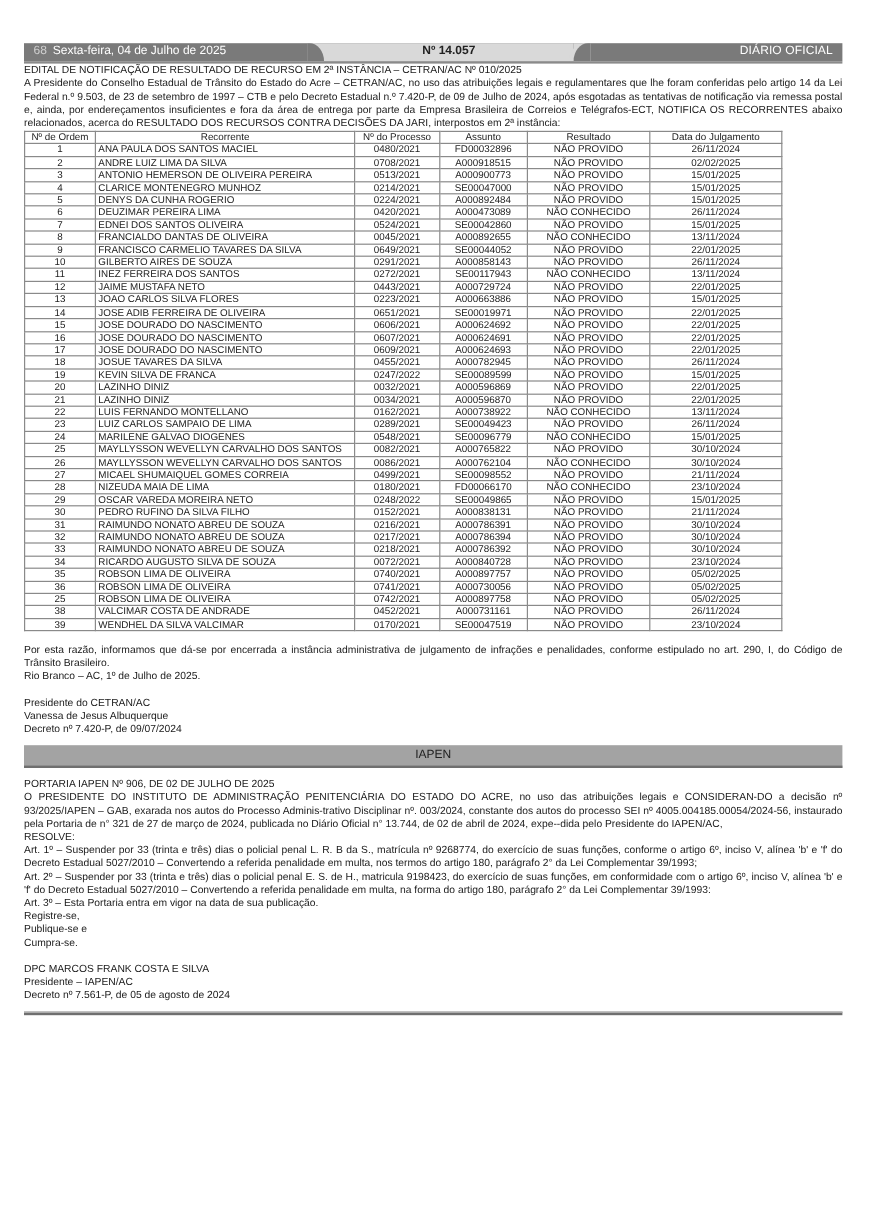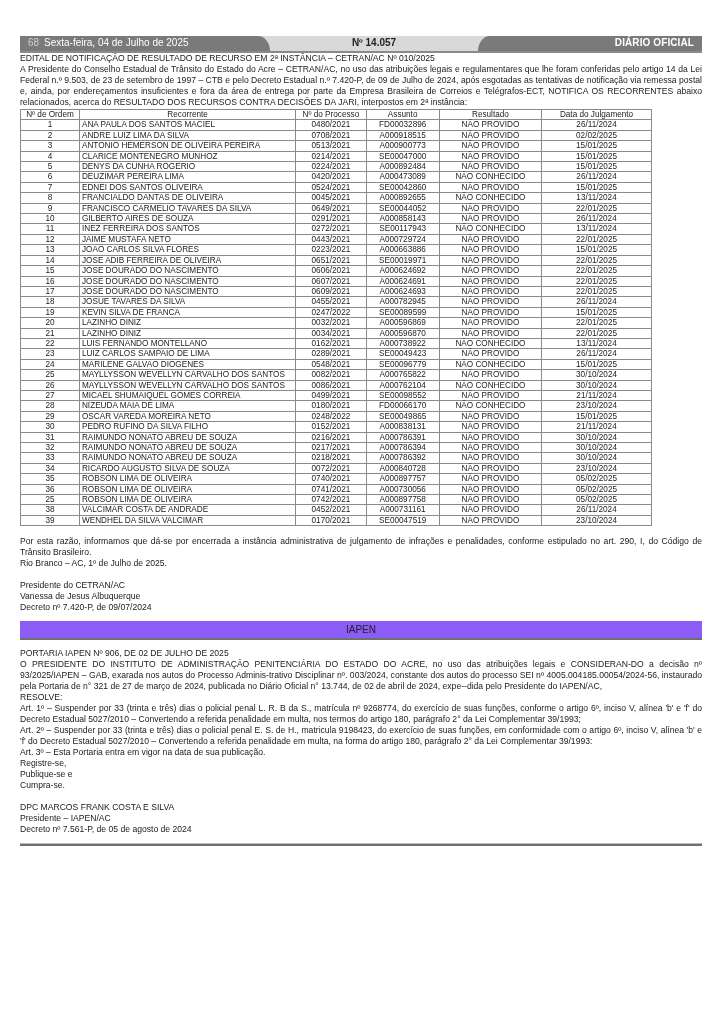--- a/index.html
+++ b/index.html
@@ -22,21 +22,21 @@
   .topbar .center-tab::before { left: -10px; border-top-right-radius: 14px 15px; background: #d9d9d9; }
   .topbar .center-tab::after { right: -10px; border-top-left-radius: 14px 15px; background: #d9d9d9; }
   .topbar .left-cap { position: absolute; left: 236px; top: 0; width: 14px; height: 15px; background: #7a7a7a; border-top-right-radius: 12px 15px; z-index: 2; }
   .topbar .right-cap { position: absolute; left: 458px; top: 0; width: 14px; height: 15px; background: #7a7a7a; border-top-left-radius: 12px 15px; z-index: 2; }
   .topbar .left-cap-fill { position: absolute; left: 236px; top: 0; width: 14px; height: 15px; background: #d9d9d9; z-index: 1; }
   .topbar .right-cap-fill { position: absolute; left: 458px; top: 0; width: 14px; height: 15px; background: #d9d9d9; z-index: 1; }
   .topbar .underline { position: absolute; left: 0; top: 15px; width: 682px; height: 2px; background: #8a8a8a; }
   .topbar .page-num { position: absolute; left: 8px; top: 1px; font-size: 10px; color: #d0d0d0; z-index: 3; }
   .topbar .date { position: absolute; left: 24px; top: 1px; font-size: 10px; color: #ffffff; z-index: 3; }
   .topbar .edition { position: absolute; left: 248px; width: 212px; text-align: center; top: 1px; font-size: 10px; font-weight: bold; color: #222; z-index: 3; }
-  .topbar .journal { position: absolute; right: 8px; top: 1px; font-size: 10px; font-weight: bold; color: #ffffff; z-index: 3; letter-spacing: 0.1px; }
+  .topbar .journal { position: absolute; right: 8px; top: 1px; font-size: 10px; font-weight: normal; color: #ffffff; z-index: 3; letter-spacing: 0.1px; }
 
   .text { font-size: 8.6px; line-height: 11px; text-align: justify; }
   .text p { margin: 0; }
   .title-line { margin-top: 9px; }
 
   
   table.results {
     border-collapse: collapse; width: 632px; margin-top: 1px;
     font-size: 8.2px; line-height: 9.4px; color: #222;
   }
@@ -48,21 +48,21 @@
   table.results td.name { text-align: left; }
   .col-ord { width: 56px; }
   .col-rec { width: 214px; }
   .col-proc { width: 68px; }
   .col-ass { width: 75px; }
   .col-res { width: 106px; }
   .col-data { width: 115px; }
 
   .spacer { height: 11px; }
   .section-bar {
-    margin-top: 8px; height: 17px; background: #8b5cf6;
+    margin-top: 8px; height: 17px; background: #a3a3a3;
     border-bottom: 2px solid #6f6f6f; text-align: center;
     font-size: 10px; line-height: 17px; color: #222;
   }
   .bottom-rule { margin-top: 8px; height: 2px; background: #6f6f6f; border-top: 1px solid #bbb; }
 </style>
 </head>
 <body>
 
 <div class="page">
 

